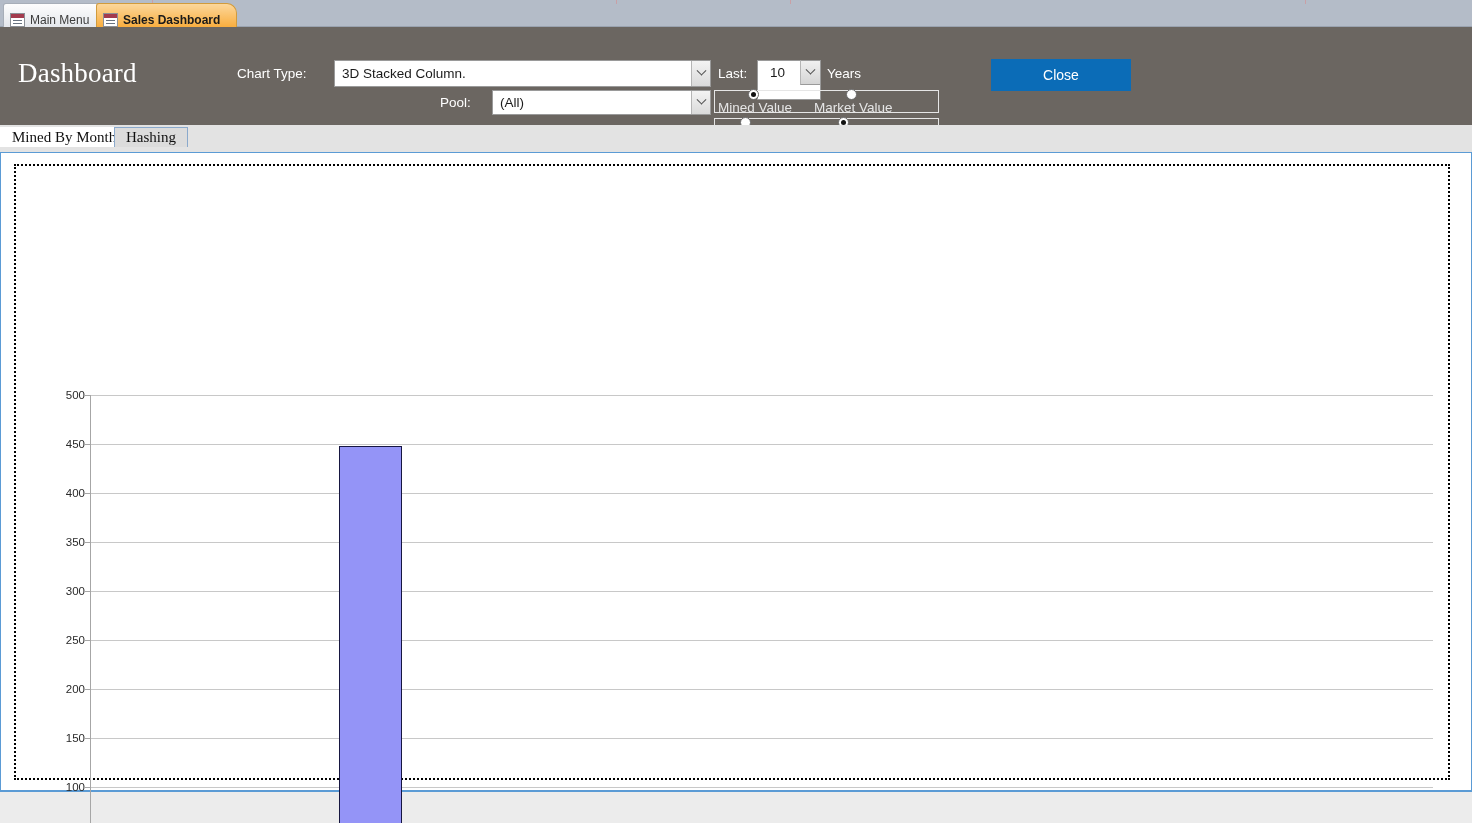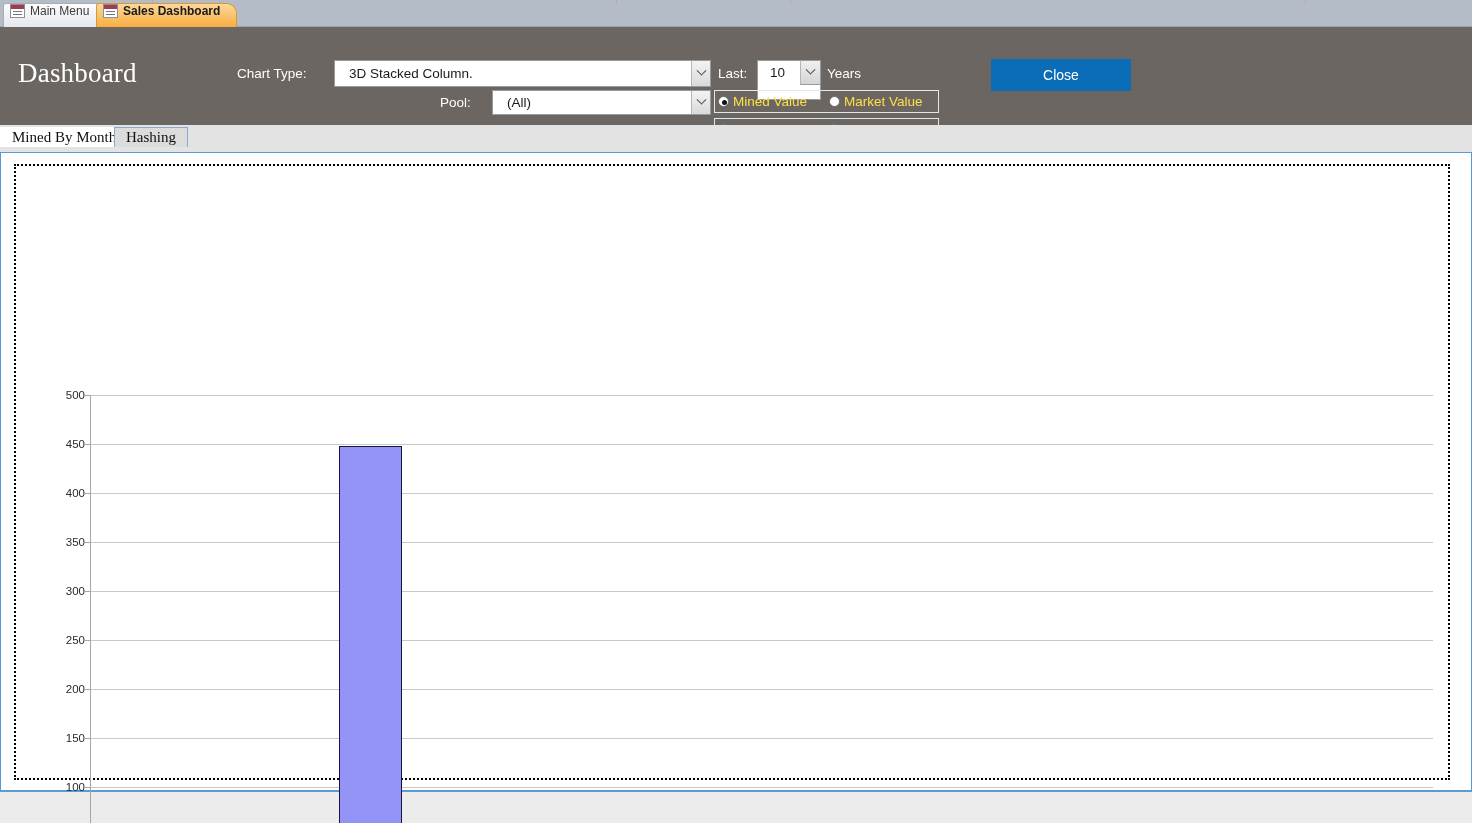--- a/index.html
+++ b/index.html
@@ -17,21 +17,21 @@
     width: 1472px; height: 27px;
     background: #b4bcc8;
     border-bottom: 1px solid #9aa3b0;
   }
   .top-sep {
     position: absolute; top: 0; width: 1px; height: 4px;
     background: #c9a0a6;
   }
   .doc-tab {
     position: absolute; top: 3px; height: 24px;
-    display: flex; align-items: flex-start;
+    display: flex; align-items: flex-end;
     padding: 0 16px 0 6px;
     border-top-left-radius: 3px;
     border-top-right-radius: 10px;
     font-size: 12px;
     white-space: nowrap;
   }
   .doc-tab.inactive {
     left: 3px;
     background: linear-gradient(to bottom,#fdfdfd,#e4e7ec);
     border: 1px solid #a7aeb8; border-bottom: none;
@@ -75,21 +75,21 @@
   }
   .hdr-label {
     position: absolute; color: #ffffff; font-size: 13.5px;
   }
   .combo {
     position: absolute; background: #ffffff;
     border: 1px solid #9a9a9a;
     display: flex; align-items: center;
     font-size: 13.5px; color: #1b1b1b;
   }
-  .combo .ctext { padding-left: 14px; flex: 1; white-space: nowrap; overflow: hidden; }
+  .combo .ctext { padding-left: 7px; flex: 1; white-space: nowrap; overflow: hidden; }
   .combo .cbtn {
     width: 19px; align-self: stretch;
     background: linear-gradient(to bottom,#f3f3f3,#dadada);
     border-left: 1px solid #b5b5b5;
     display: flex; align-items: center; justify-content: center;
   }
   .chev {
     width: 7px; height: 7px;
     border-right: 1.4px solid #4d4d4d;
     border-bottom: 1.4px solid #4d4d4d;
@@ -108,22 +108,23 @@
     background: linear-gradient(to bottom,#f0f0f0,#d5d5d5);
     border: 1px solid #9a9a9a; border-left: 1px solid #b5b5b5;
     display: flex; align-items: center; justify-content: center;
   }
   .radio-group {
     position: absolute; border: 1px solid #e6e6e6;
     display: flex; align-items: center;
   }
   .radio-opt {
     display: flex; align-items: center;
-    font-size: 13.5px; color: #fde047;
+    font-size: 13.5px; color: #e5e5e5;
     white-space: nowrap;
+    flex-direction: column;
   }
   .radio-dot {
     width: 11px; height: 11px; border-radius: 50%;
     background: #ffffff; border: 1px solid #6a6a6a;
     margin-right: 4px; flex: 0 0 auto;
     position: relative;
   }
   .radio-dot.on::after {
     content:""; position: absolute; left: 2.5px; top: 2.5px;
     width: 5px; height: 5px; border-radius: 50%;

